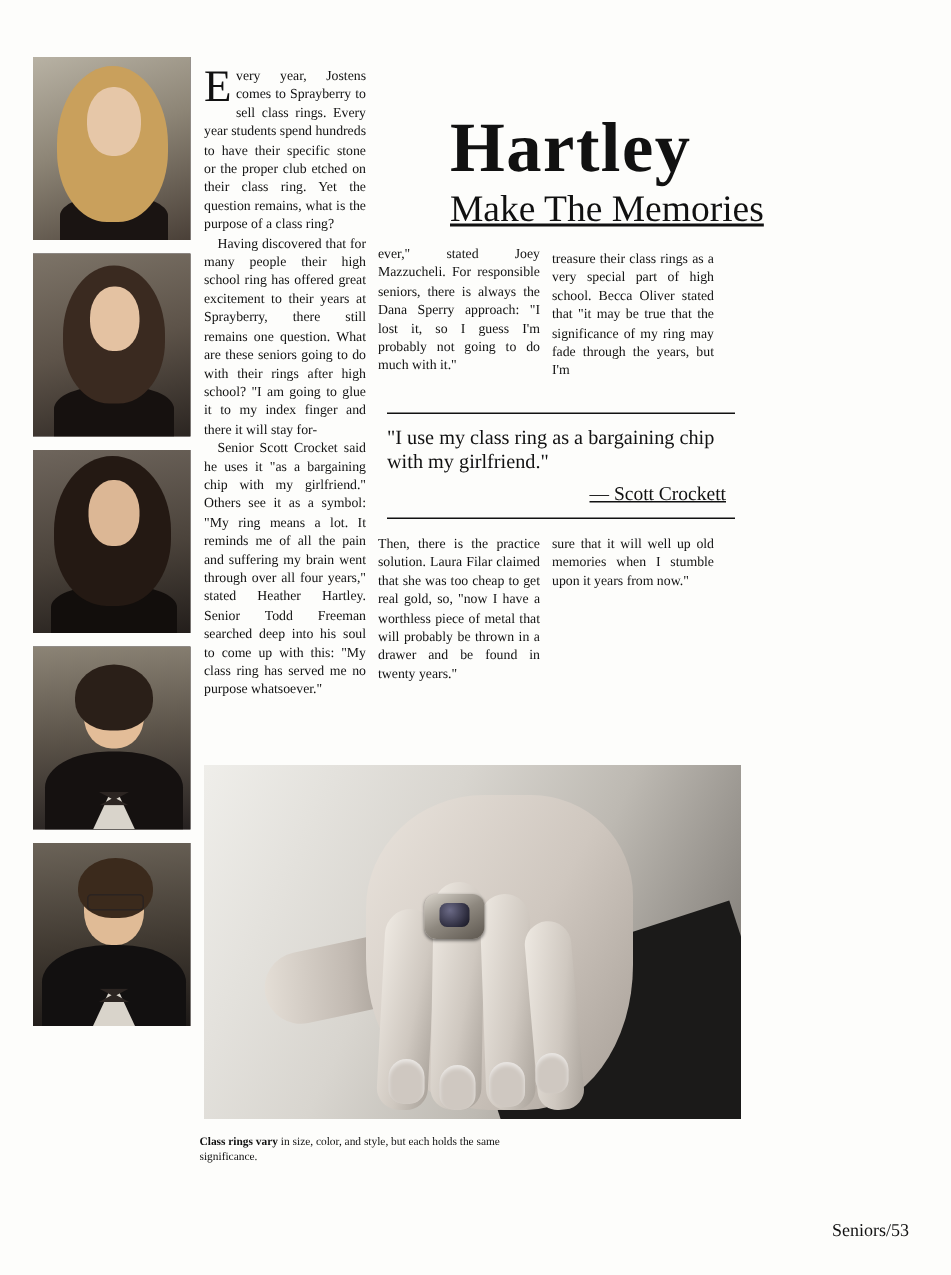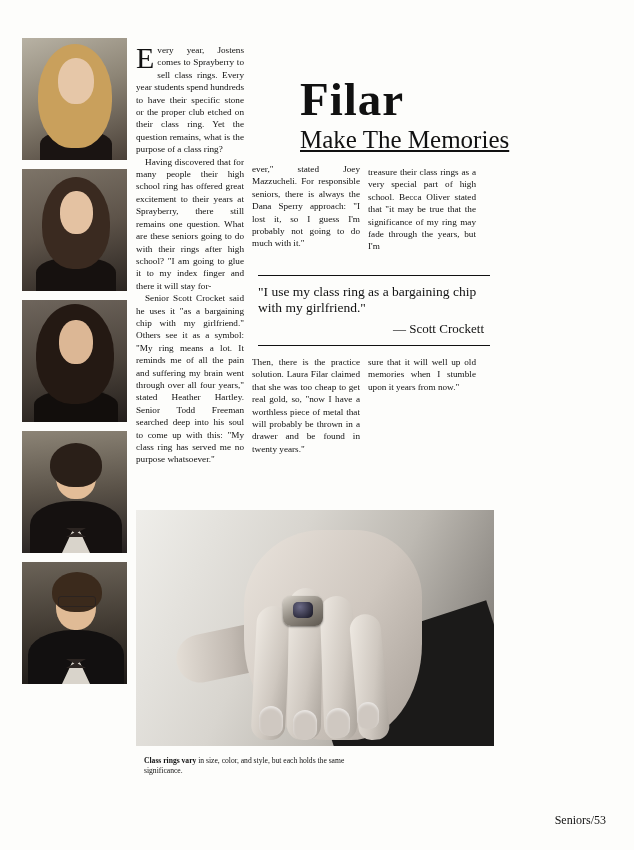--- a/index.html
+++ b/index.html
@@ -171,20 +171,21 @@
     font-size: 13.5px;
     line-height: 16px;
     font-family: "Liberation Serif", serif;
     margin: 0;
   }
   .pullquote .attr {
     font-size: 13px;
     text-align: right;
     margin: 5px 6px 0 0;
     font-family: "Liberation Serif", serif;
+    text-decoration: underline;
   }
 
   
   .photo-main {
     position: absolute;
     left: 136px;
     top: 510px;
     width: 358px;
     height: 236px;
     overflow: hidden;
@@ -248,21 +249,21 @@
     left: 40px; top: 120px;
     width: 92px; height: 48px;
     background: linear-gradient(100deg,#e6e0d8 0%,#c2bab2 60%,#9b948c 100%);
     border-radius: 30px 18px 24px 30px;
     transform: rotate(-12deg);
   }
 
   
   .caption {
     position: absolute;
-    left: 144px;
+    left: 133px;
     top: 756px;
     width: 240px;
     font-size: 7.6px;
     line-height: 10px;
     font-family: "Liberation Serif", serif;
   }
   .caption b { font-weight: bold; }
 
   
   .folio {
@@ -310,21 +311,21 @@
       <div class="fig-body"></div>
       <div class="shirt"></div>
       <div class="bowtie"></div>
       <div class="fig-face"></div>
       <div class="fig-hair"></div>
       <div class="glasses"></div>
     </div>
   </div>
 
   <div class="headline">
-    <div class="metals">Filar</div>
+    <div class="metals">Hartley</div>
     <div class="sub">Make The Memories</div>
   </div>
 
   <div class="col col-1-top">
     <p class="first"><span class="dropcap">E</span><span>very year, Jostens comes to Sprayberry to sell class rings. Every year students spend hundreds to have their specific stone or the proper club etched on their class ring. Yet the question remains, what is the purpose of a class ring?</span></p>
     <p>Having discovered that for many people their high school ring has offered great excitement to their years at Sprayberry, there still remains one question. What are these seniors going to do with their rings after high school? "I am going to glue it to my index finger and there it will stay for-</p>
     <p>Senior Scott Crocket said he uses it "as a bargaining chip with my girlfriend." Others see it as a symbol: "My ring means a lot. It reminds me of all the pain and suffering my brain went through over all four years," stated Heather Hartley. Senior Todd Freeman searched deep into his soul to come up with this: "My class ring has served me no purpose whatsoever."</p>
   </div>
 
   <div class="col col-2-top">

